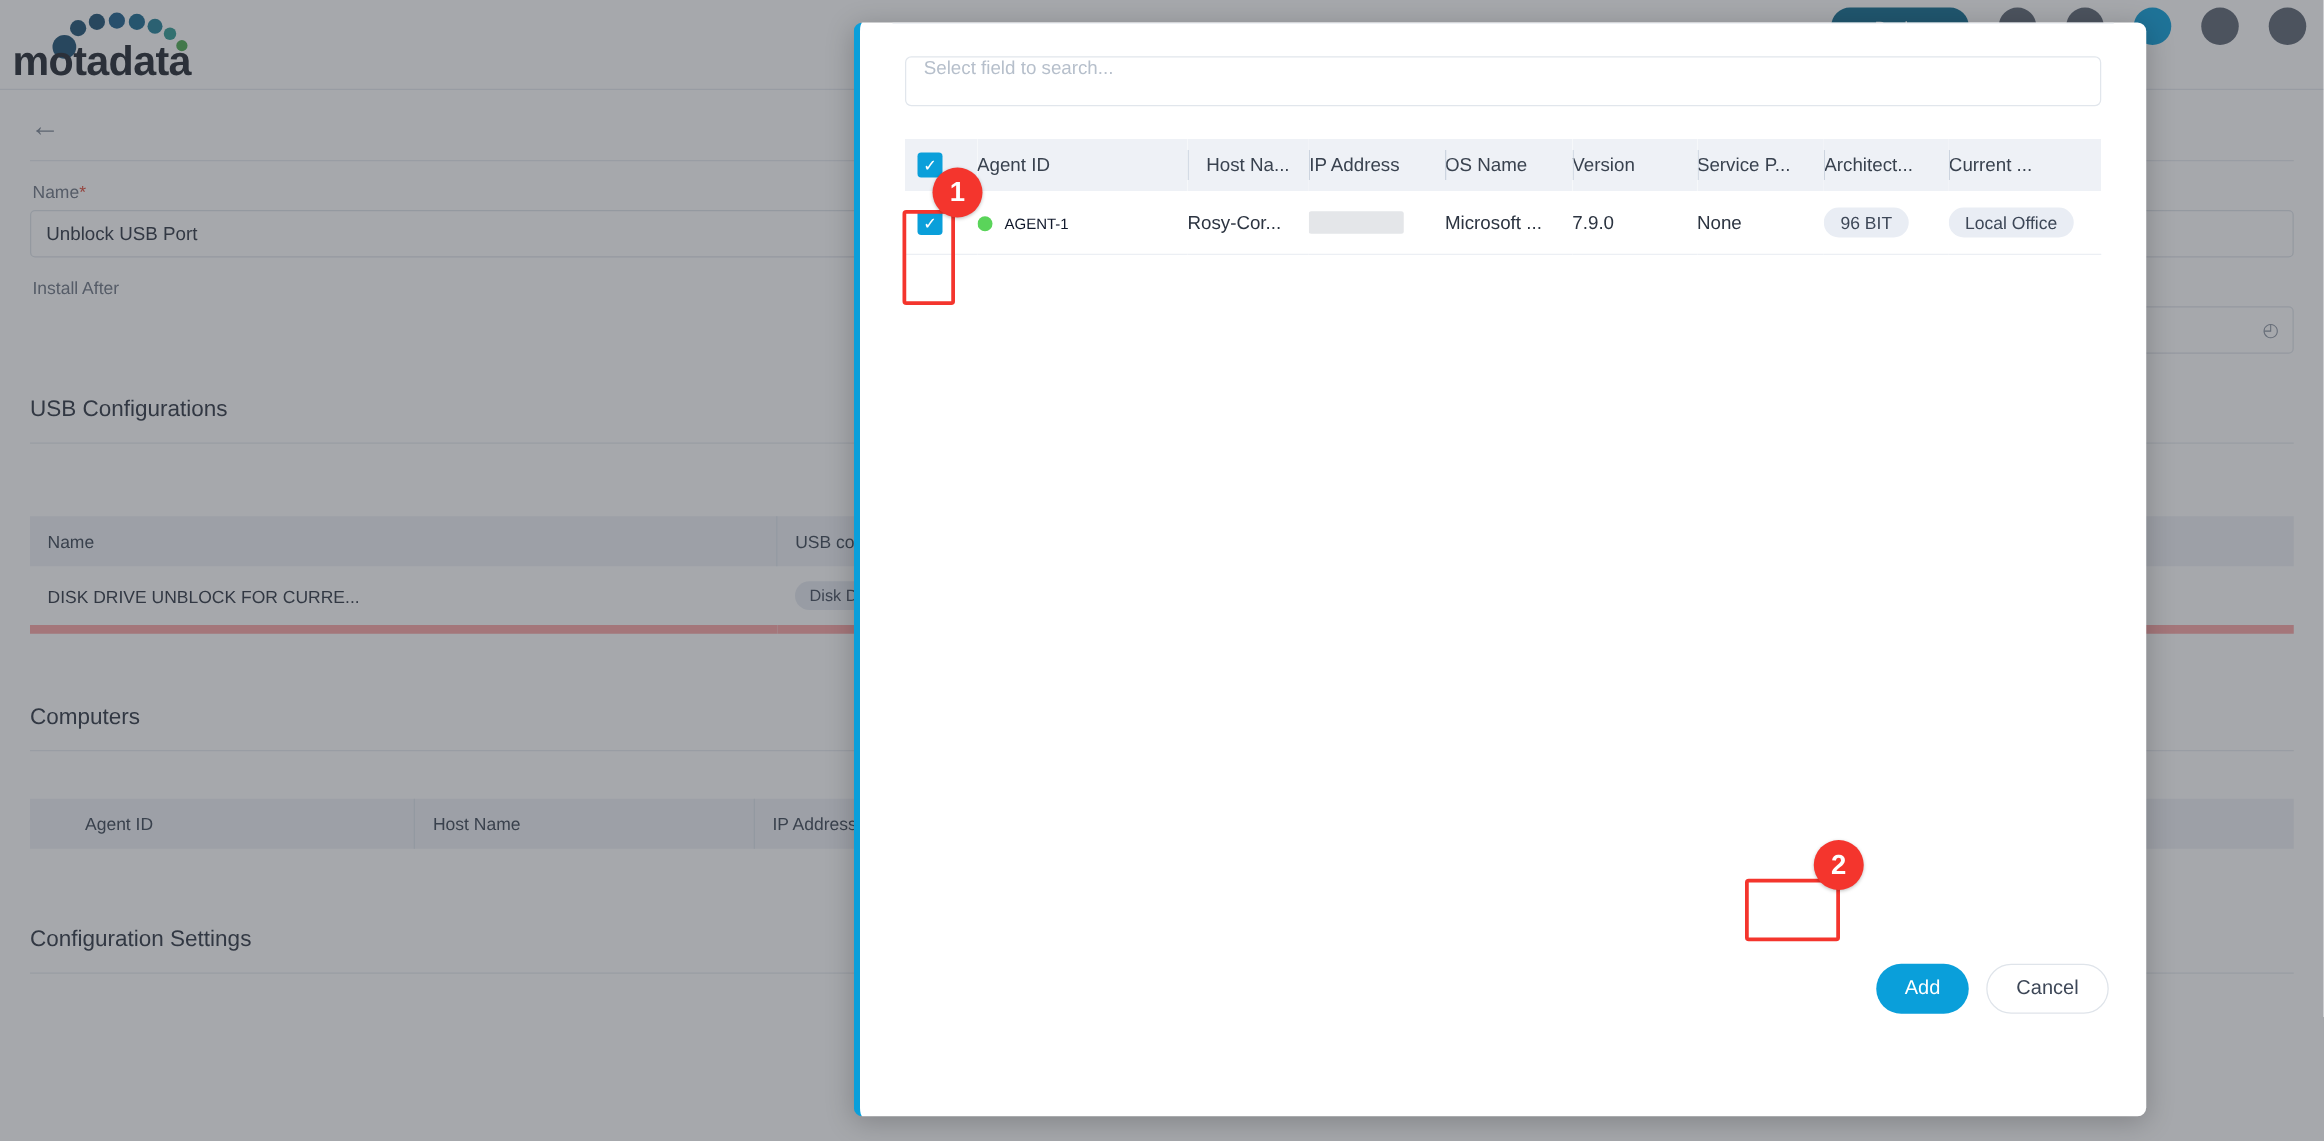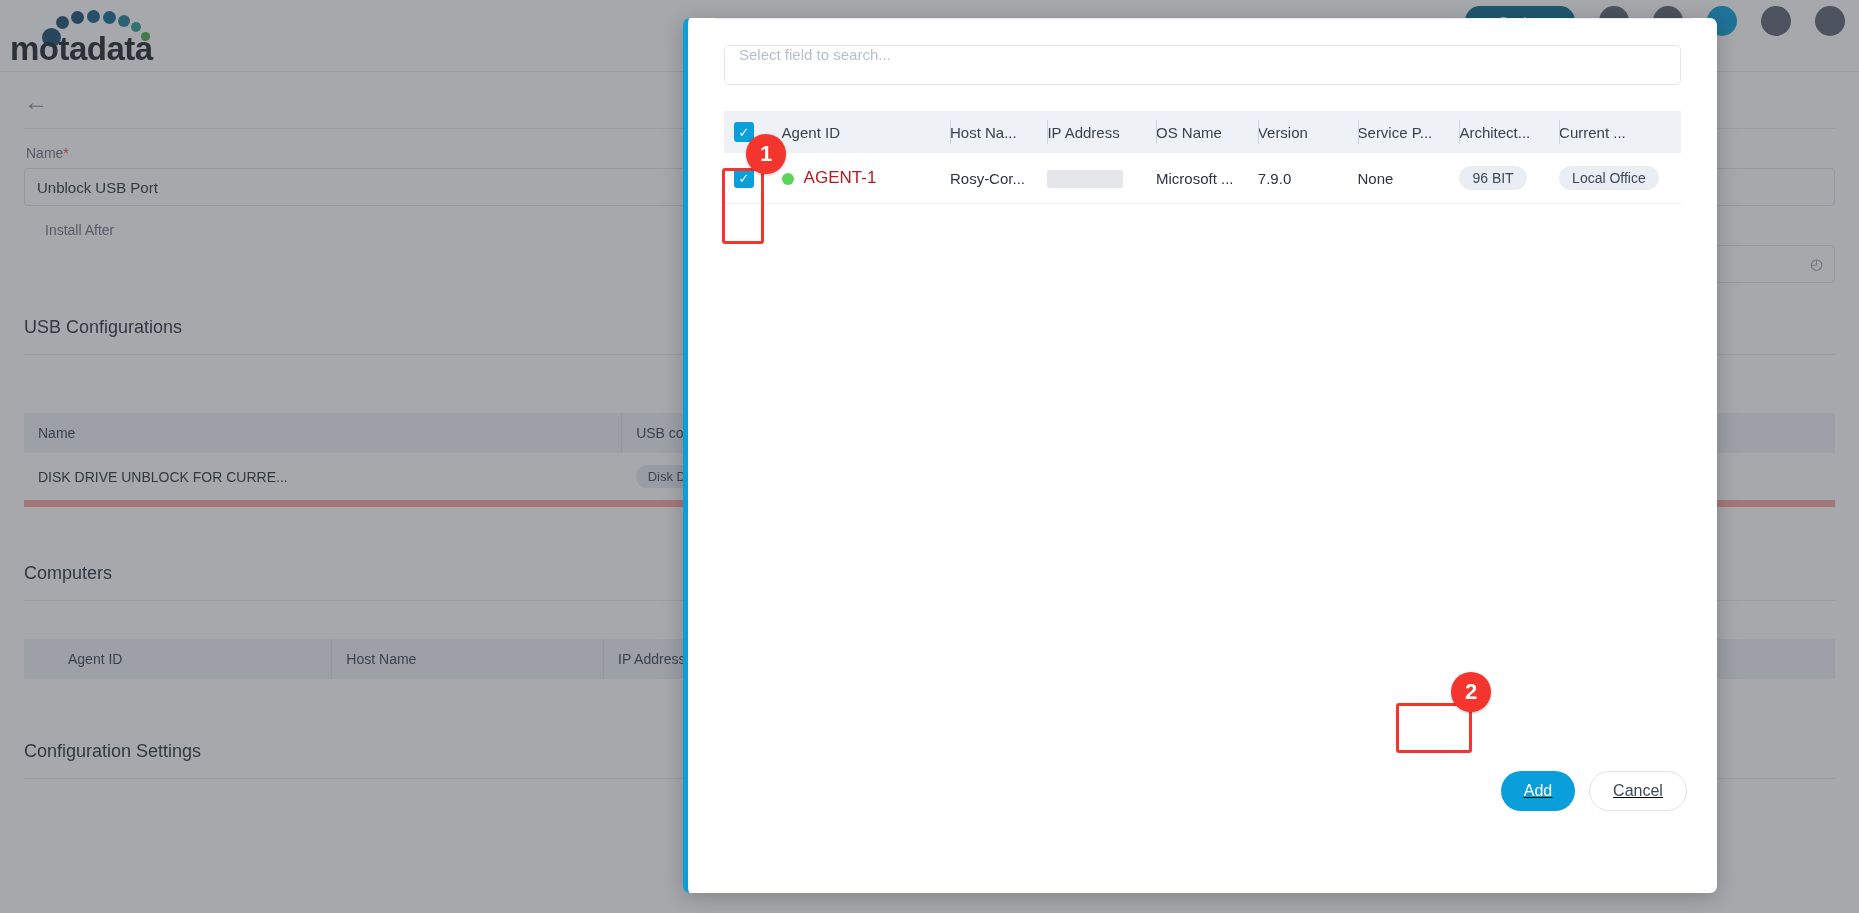--- a/index.html
+++ b/index.html
@@ -48,21 +48,21 @@
   .field-label { font-size:14px; color:#6d7683; margin:16px 0 7px 2px; }
   .req { color:#e04b3a; }
   .txtbox {
     height:38px; border:1px solid #dfe4ea; border-radius:4px;
     display:flex; align-items:center; padding:0 12px;
     font-size:15px; color:#2c3441; background:#fff;
     position:relative;
   }
   .txtbox .suffix-ico { position:absolute; right:11px; top:50%; transform:translateY(-50%); color:#8b94a1; font-size:15px; }
   .two-col { display:flex; gap:22px; }
-  .two-col > div { flex:1;margin-left:19px; }
+  .two-col > div { flex:1; }
 
   .section-title { font-size:18px; color:#2c3441; margin:34px 0 0 0; }
   .section-rule { height:1px; background:#e7ebf0; margin-top:16px; }
 
   .tbl { width:100%; border-collapse:collapse; }
   .tbl th {
     background:#eef1f6; color:#3a4452; font-size:14px; font-weight:400;
     text-align:left; padding:12px 14px; border-right:1px solid #dde3eb;
     white-space:nowrap;
   }
@@ -126,29 +126,29 @@
     padding:13px 0; font-size:15px; color:#2c3441;
     border-bottom:1px solid #eceff4; white-space:nowrap;
     overflow:hidden; text-overflow:ellipsis;
   }
   .cb {
     width:20px; height:20px; border-radius:3px; background:#0a9fda;
     display:inline-flex; align-items:center; justify-content:center;
     color:#fff; font-size:13px; line-height:1; cursor:pointer;
   }
   .dot-green { display:inline-block; width:12px; height:12px; border-radius:50%; background:#5ad45a; vertical-align:middle; margin-right:10px; }
-  .agent-link { color:#b91c1c; font-size:17px; }
+  .agent-link { color:#0f172a; font-size:12px; }
   .redacted { display:inline-block; width:76px; height:18px; background:#e4e6e9; border-radius:2px; vertical-align:middle; }
   .mpill {
     display:inline-block; padding:4px 13px; border-radius:13px;
     background:#e9edf4; color:#3d4757; font-size:14px;
   }
 
   
-  #modal-foot { position:absolute; right:30px; bottom:26px; display:flex; align-items:center; gap:14px;text-decoration:underline; }
+  #modal-foot { position:absolute; right:30px; bottom:26px; display:flex; align-items:center; gap:14px; }
   #btn-add {
     min-width:74px; height:40px; border-radius:20px; background:#0a9fda; color:#fff;
     font-size:16px; display:flex; align-items:center; justify-content:center; cursor:pointer;
     border:none;
   }
   #btn-cancel {
     min-width:98px; height:40px; border-radius:20px; background:#fff; color:#3d4757;
     font-size:16px; display:flex; align-items:center; justify-content:center; cursor:pointer;
     border:1px solid #dfe4ea;
   }
@@ -266,21 +266,21 @@
       <span>Select field to search...</span>
     </div>
 
     <table class="mtbl">
       <thead>
         <tr>
           <th style="width:52px;padding-left:10px;">
             <span class="cb">✓</span>
           </th>
           <th style="width:152px;">Agent ID</th>
-          <th style="width:88px;"><span class="vdiv"></span><span>Host Na...</span></th>
+          <th style="width:88px;padding-left:15px;"><span class="vdiv"></span><span>Host Na...</span></th>
           <th style="width:98px;"><span class="vdiv"></span><span>IP Address</span></th>
           <th style="width:92px;"><span class="vdiv"></span><span>OS Name</span></th>
           <th style="width:90px;"><span class="vdiv"></span><span>Version</span></th>
           <th style="width:92px;"><span class="vdiv"></span><span>Service P...</span></th>
           <th style="width:90px;"><span class="vdiv"></span><span>Architect...</span></th>
           <th style="width:110px;"><span class="vdiv"></span><span>Current ...</span></th>
         </tr>
       </thead>
       <tbody>
         <tr>

